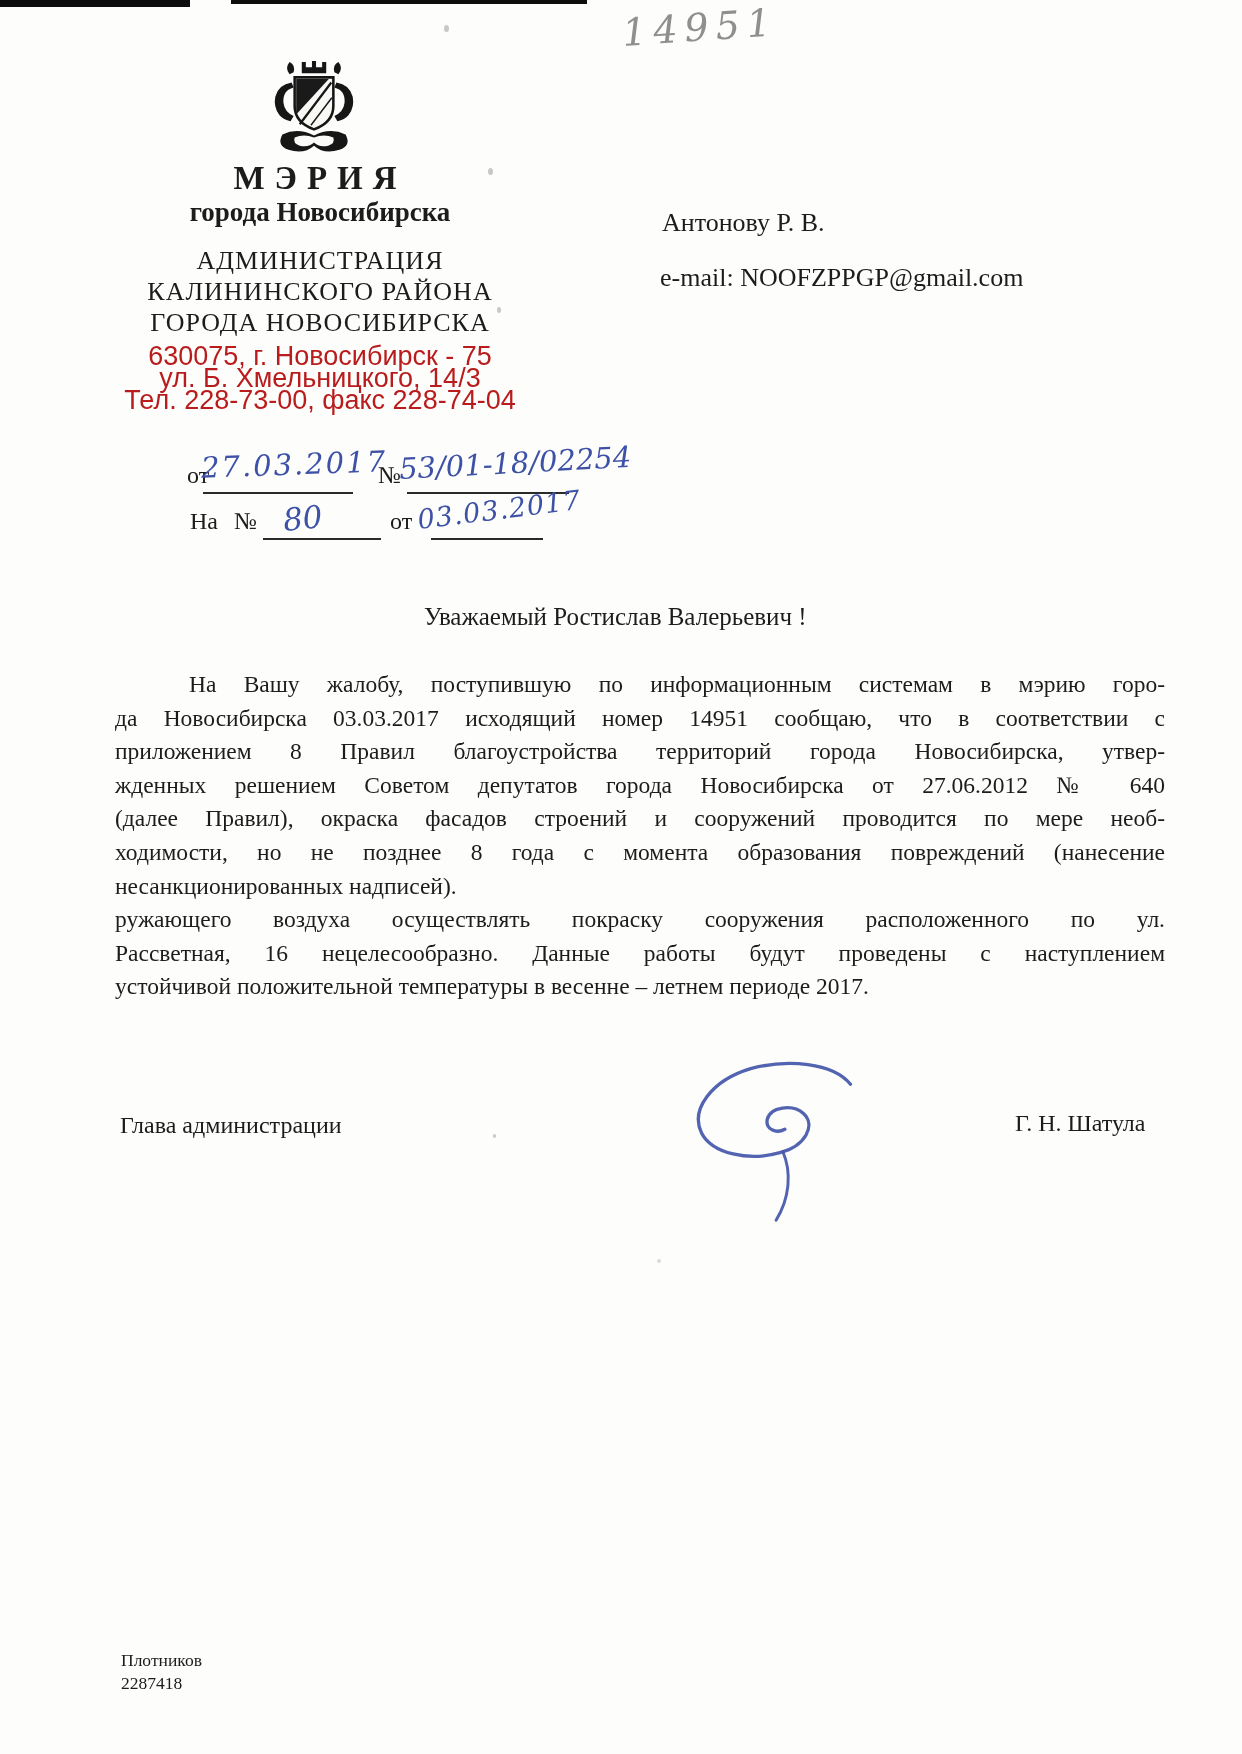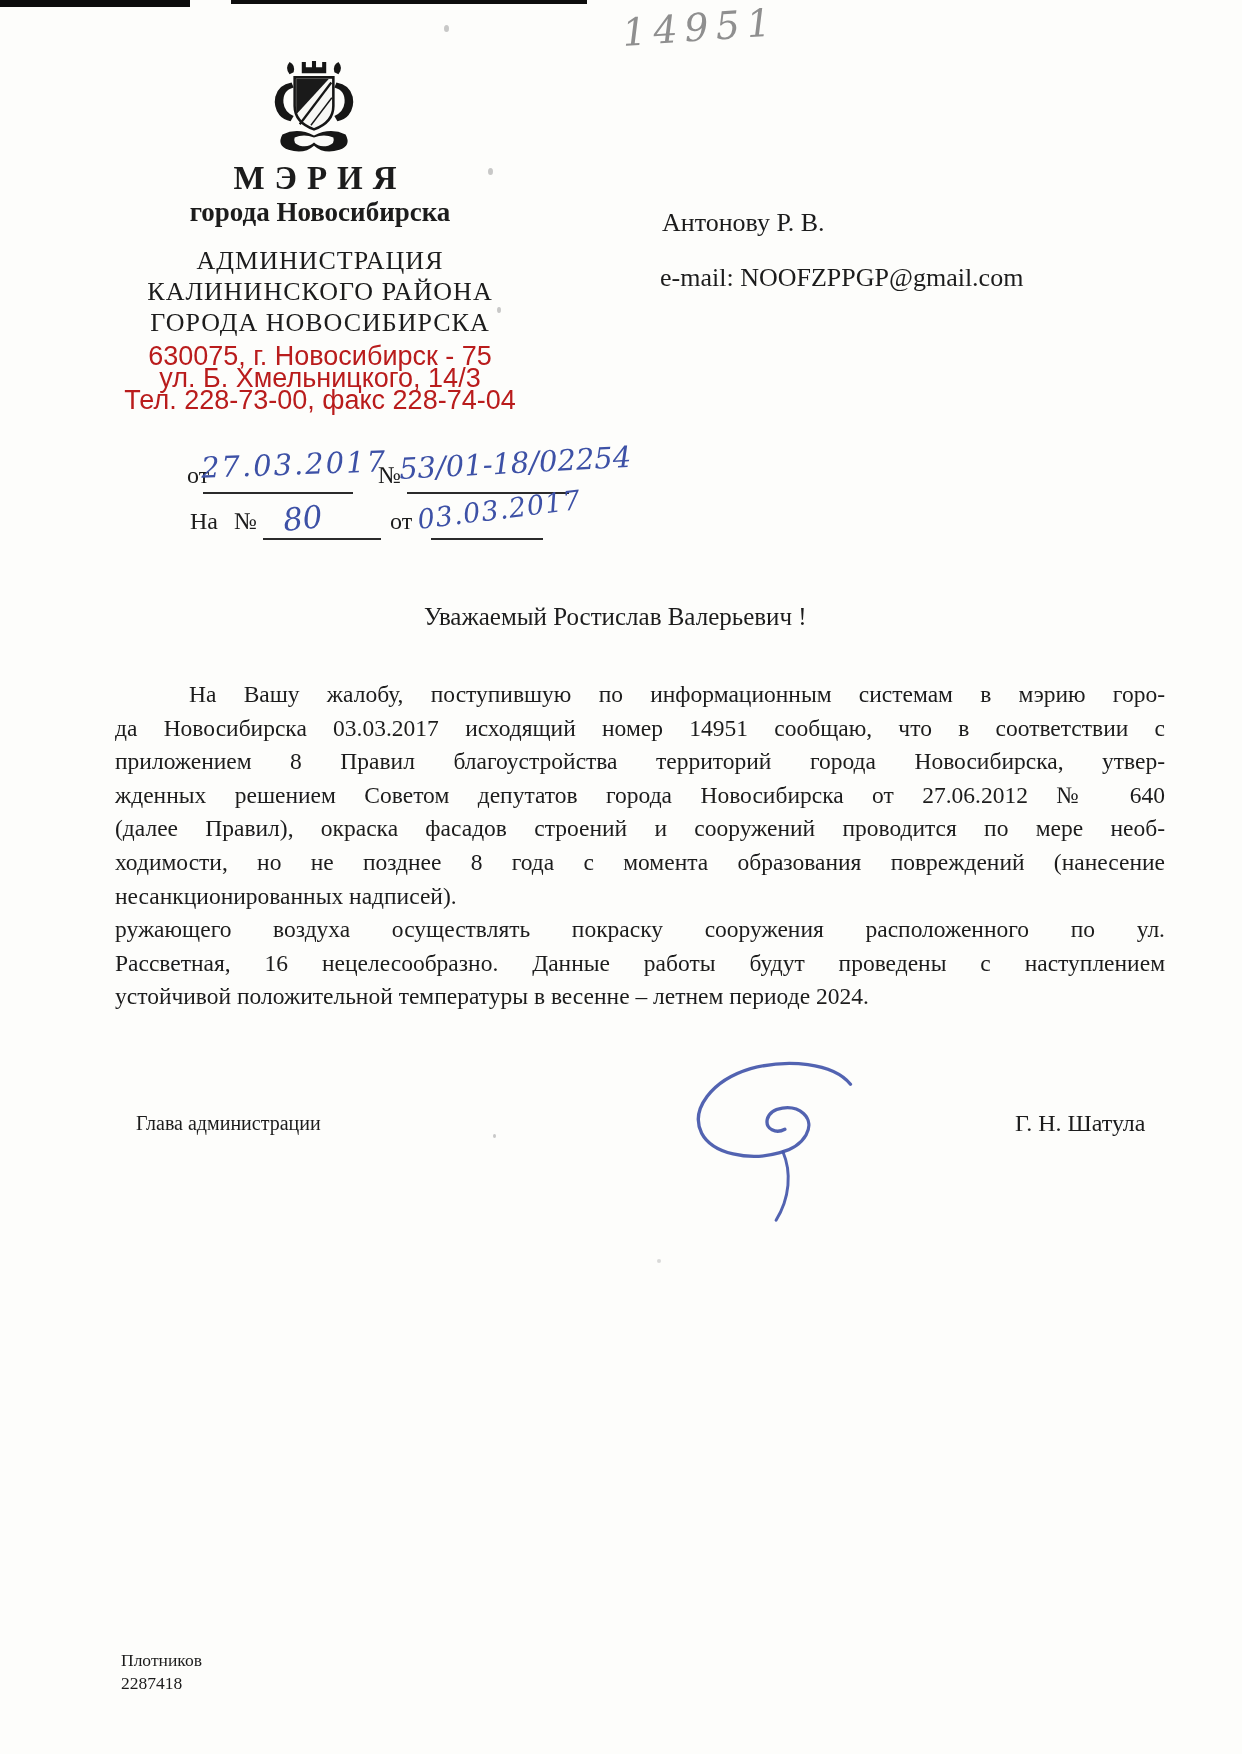--- a/index.html
+++ b/index.html
@@ -20,25 +20,25 @@
   .lh-center{left:120px;width:400px;text-align:center;position:absolute;}
   .org-title{font-weight:bold;font-size:33px;letter-spacing:10px;}
   .org-sub{font-weight:bold;font-size:27px;}
   .dept{font-size:26px;letter-spacing:1px;}
   .addr{font-family:Liberation Sans, sans-serif;font-size:27px;color:#b91c1c;}
   .reflabel{font-size:24px;}
   .blank{position:absolute;background:#2b2b2b;height:2px;}
   
   .recipient{font-size:26px;}
   .salutation{font-size:25px;}
-  .bodytext{position:absolute;left:115px;width:1050px;font-size:23.5px;line-height:33.6px;margin-top:10px;}
+  .bodytext{position:absolute;left:115px;width:1050px;font-size:23.5px;line-height:33.6px;}
   .jline{text-align:justify;text-align-last:justify;}
   .jline.last{text-align-last:left;}
   .indent{padding-left:74px;}
-  .sig-title{font-size:20px;margin-left:16px;}
+  .sig-title{font-size:24px;}
   .sig-name{font-size:24px;}
   .footer-small{font-size:17.5px;}
 </style>
 </head>
 <body>
 
 <div class="page">
 
   <div class="edge-bar" style="left:0;top:0;width:190px;height:7px;"></div>
   <div class="edge-bar" style="left:231px;top:0;width:356px;height:4px;"></div>
@@ -97,21 +97,21 @@
   <div class="bodytext" style="top:668px;">
     <div class="jline indent">На Вашу жалобу, поступившую по информационным системам в мэрию горо-</div>
     <div class="jline">да Новосибирска 03.03.2017 исходящий номер 14951 сообщаю, что в соответствии с</div>
     <div class="jline">приложением 8 Правил благоустройства территорий города Новосибирска, утвер-</div>
     <div class="jline">жденных решением Советом депутатов города Новосибирска от 27.06.2012 № 640</div>
     <div class="jline">(далее Правил), окраска фасадов строений и сооружений проводится по мере необ-</div>
     <div class="jline">ходимости, но не позднее 8 года с момента образования повреждений (нанесение</div>
     <div class="jline last">несанкционированных надписей).</div>
     <div class="jline">ружающего воздуха осуществлять покраску сооружения расположенного по ул.</div>
     <div class="jline">Рассветная, 16 нецелесообразно. Данные работы будут проведены с наступлением</div>
-    <div class="jline last">устойчивой положительной температуры в весенне – летнем периоде 2024.</div>
+    <div class="jline last">устойчивой положительной температуры в весенне – летнем периоде 2017.</div>
   </div>
 
   <div class="abs sig-title" style="left:120px;top:1112px;">Глава администрации</div>
   <div class="abs" style="left:686px;top:1056px;width:186px;height:168px;">
     <svg width="186" height="168" viewBox="0 0 190 170">
       <path d="M168 28 C 150 6 104 2 66 12 C 26 24 4 54 16 78 C 27 99 64 107 96 98 C 122 91 133 70 120 58 C 109 48 86 51 83 64 C 81 74 92 79 101 74" fill="none" stroke="#4356aa" stroke-width="3.4" stroke-linecap="round" opacity="0.92"></path>
       <path d="M99 97 C 108 118 106 144 92 167" fill="none" stroke="#4356aa" stroke-width="3" stroke-linecap="round" opacity="0.92"></path>
     </svg>
   </div>
   <div class="abs sig-name" style="left:1015px;top:1110px;">Г. Н. Шатула</div>

